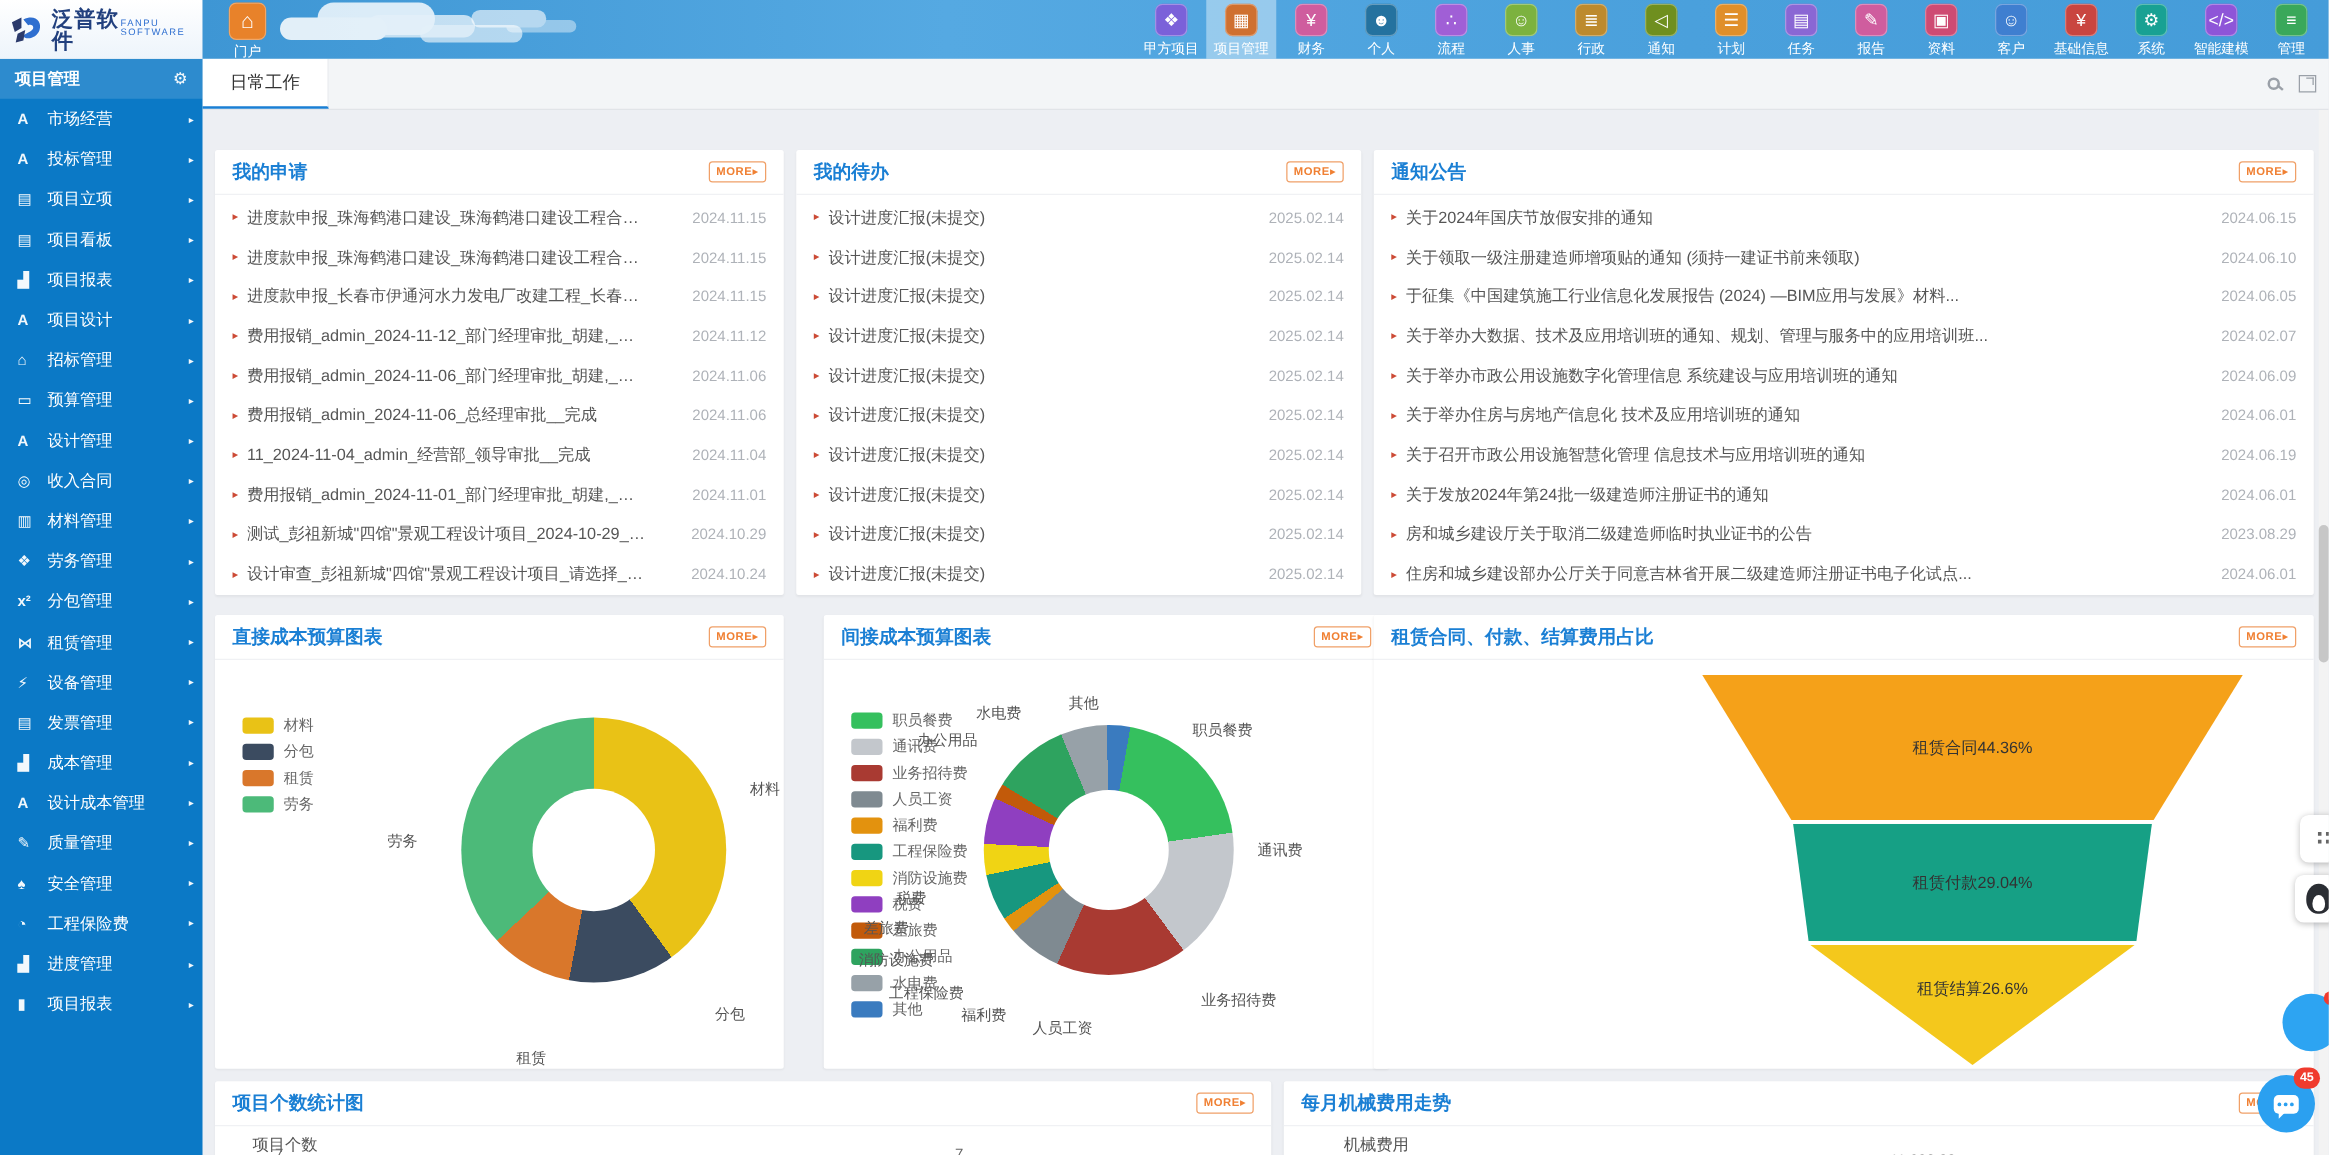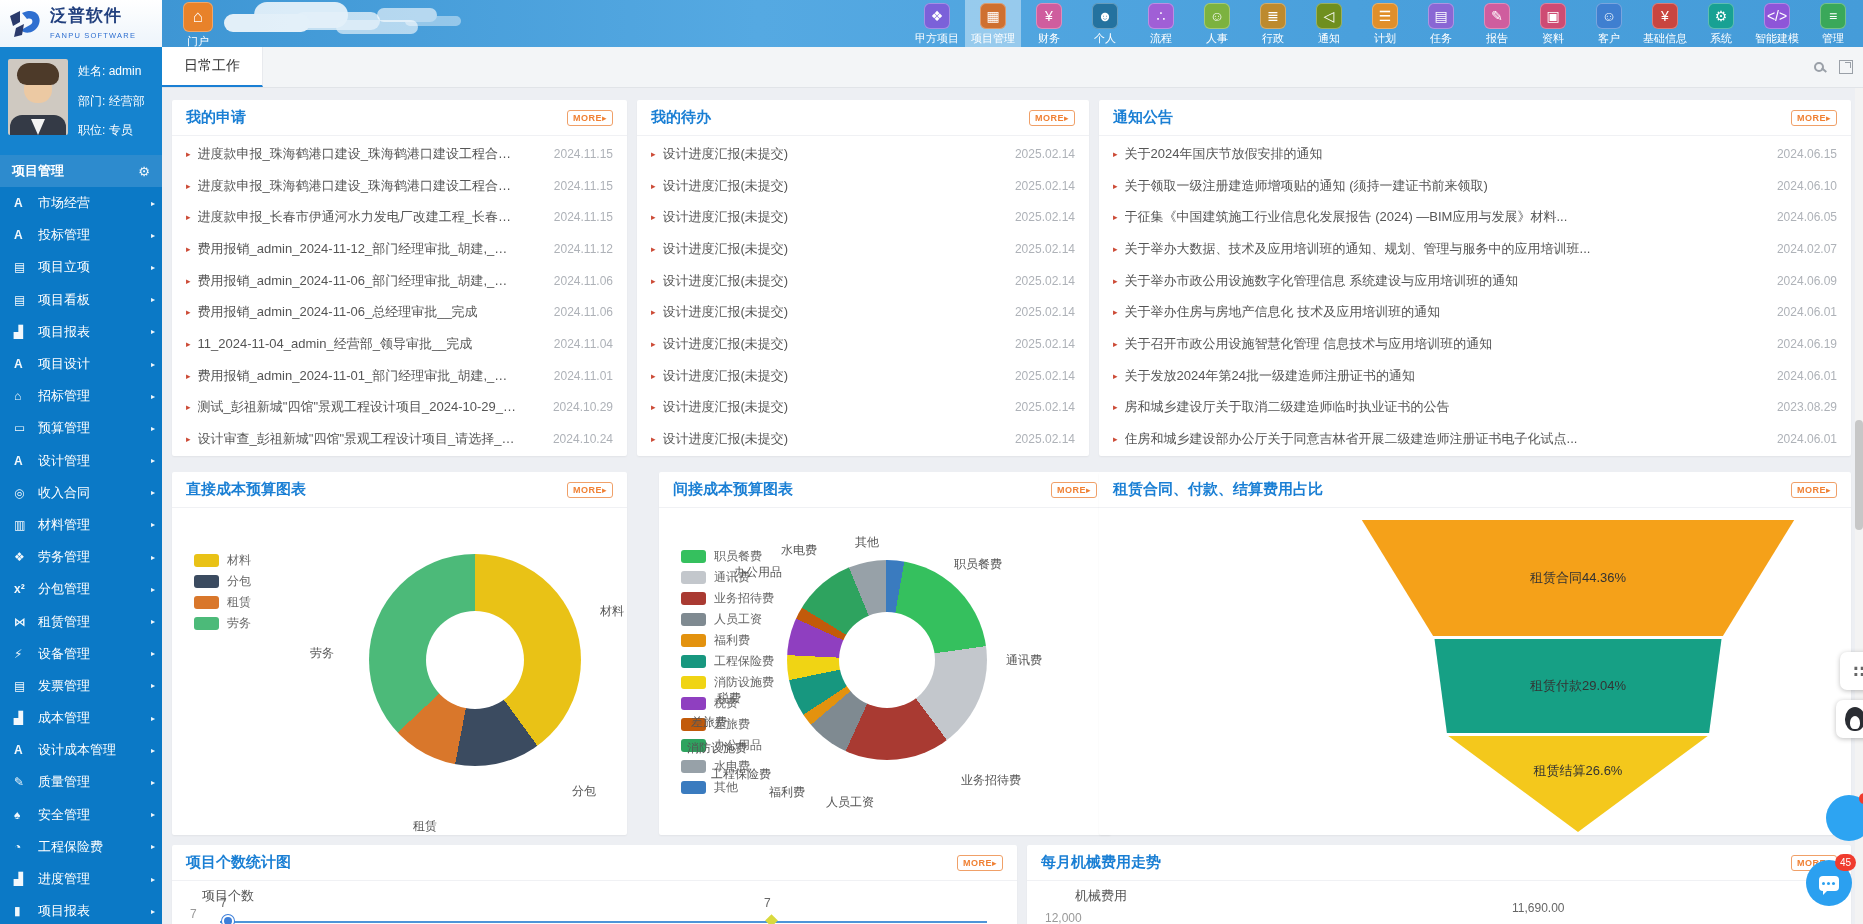--- a/index.html
+++ b/index.html
@@ -3,21 +3,21 @@
 <meta charset="utf-8">
 <style>
   html,body{margin:0;padding:0;}
   body{width:1863px;height:924px;position:relative;overflow:hidden;background:#edeff3;
        font-family:"Liberation Sans","DejaVu Sans",sans-serif;-webkit-font-smoothing:antialiased;}
 
   
   .header{position:absolute;top:0;left:0;width:1863px;height:47px;display:flex;z-index:20;}
   .logo{width:162px;height:47px;background:linear-gradient(#ffffff,#edf4fb);display:flex;align-items:center;
         gap:6px;padding-left:8px;box-sizing:border-box;}
-  .logo-text{display:flex;flex-direction:column;line-height:1;}
+  .logo-text{display:flex;flex-direction:row;line-height:1;}
   .logo-title{font-size:17px;font-weight:bold;color:#22407e;letter-spacing:1px;}
   .logo-sub{font-size:7.5px;color:#2f6fd0;letter-spacing:1.2px;margin-top:8px;}
   .sky{flex:1;position:relative;background:linear-gradient(90deg,#3e96d4,#55a9e2 35%,#4aa0dc 70%,#459cd9);}
   .cloud{position:absolute;left:62px;top:14px;width:86px;height:18px;background:#fff;border-radius:20px;opacity:.85;
          box-shadow:34px -8px 0 4px rgba(255,255,255,.95), 70px -2px 0 0 rgba(255,255,255,.8), 110px 4px 0 -2px rgba(255,255,255,.7);}
   .cloud2{position:absolute;left:215px;top:8px;width:60px;height:14px;background:#fff;border-radius:16px;opacity:.6;
           box-shadow:26px 6px 0 -2px rgba(255,255,255,.7);}
   .portal{position:absolute;left:8px;top:2px;width:56px;height:45px;display:flex;flex-direction:column;
           align-items:center;cursor:pointer;}
   .nav{position:absolute;right:2px;top:0;height:47px;display:flex;}
@@ -54,21 +54,21 @@
        border-right:1px solid #e8eaee;border-bottom:2px solid #1a7fd4;box-sizing:border-box;cursor:pointer;}
   .tab-icons{position:absolute;right:10px;top:13px;display:flex;gap:12px;align-items:center;}
   .ic-key{width:13px;height:13px;position:relative;cursor:pointer;}
   .ic-key::before{content:"";position:absolute;left:0;top:1px;width:6px;height:6px;border:2px solid #9aa0a8;border-radius:50%;}
   .ic-key::after{content:"";position:absolute;left:7px;top:8px;width:6px;height:2px;background:#9aa0a8;transform:rotate(40deg);}
   .ic-exp{width:12px;height:12px;border:1.5px solid #9aa0a8;position:relative;cursor:pointer;}
   .ic-exp::after{content:"";position:absolute;right:1px;top:1px;width:5px;height:5px;border-top:1.5px solid #9aa0a8;border-right:1.5px solid #9aa0a8;}
 
   
   .content{position:absolute;left:162px;top:88px;right:0;bottom:0;background:#edeff3;overflow:hidden;}
-  .panel{position:absolute;background:#fff;border-radius:2px;box-shadow:0 1px 2px rgba(0,0,0,.05);overflow:hidden;}
+  .panel{position:absolute;background:#fff;border-radius:2px;box-shadow:0 1px 2px rgba(0,0,0,.05);overflow:hidden;margin-top:20px;}
   #p-req{left:10px;top:12px;width:455px;height:356px;}
   #p-todo{left:475px;top:12px;width:452px;height:356px;}
   #p-notice{left:937px;top:12px;width:752px;height:356px;}
   #p-d1{left:10px;top:384px;width:455px;height:363px;}
   #p-d2{left:497px;top:384px;width:452px;height:363px;}
   #p-fun{left:937px;top:384px;width:752px;height:363px;}
   #p-proj{left:10px;top:757px;width:845px;height:120px;}
   #p-mach{left:865px;top:757px;width:824px;height:120px;}
 
   .panel-hd{height:36px;display:flex;align-items:center;padding:0 14px;border-bottom:1px solid #f0f1f4;box-sizing:border-box;}
@@ -150,21 +150,21 @@
   .penguin::after{content:"";position:absolute;left:5px;top:9px;width:10px;height:13px;background:#fff;border-radius:50% 50% 40% 40%;}
   #fq3{left:1826px;top:795px;width:46px;height:46px;background:#2da4f2;border-radius:50%;}
   #fq3 .reddot{position:absolute;right:2px;top:-2px;width:11px;height:11px;background:#f03b2e;border-radius:50%;}
   #fq4{left:1806px;top:860px;width:46px;height:46px;background:#2ba0f0;border-radius:50%;
        display:flex;align-items:center;justify-content:center;}
   .bub{width:20px;height:15px;background:#fff;border-radius:4px;position:relative;}
   .bub::before{content:"";position:absolute;left:3px;top:6px;width:3px;height:3px;border-radius:50%;background:#2ba0f0;
                box-shadow:5px 0 0 #2ba0f0,10px 0 0 #2ba0f0;}
   .bub::after{content:"";position:absolute;left:4px;bottom:-4px;border:4px solid transparent;border-top-color:#fff;border-left-color:#fff;}
   .badge{position:absolute;right:-4px;top:-6px;min-width:17px;height:17px;background:#f03b2e;color:#fff;border-radius:9px;
-         font-size:10px;font-weight:normal;display:flex;align-items:center;justify-content:center;padding:0 2px;}
+         font-size:10px;font-weight:bold;display:flex;align-items:center;justify-content:center;padding:0 2px;}
 </style>
 </head>
 <body>
 
 <div class="header">
   <div class="logo">
     <svg width="36" height="32" viewBox="0 0 36 32">
       <polygon points="2,8 12,3 12,14 5,18" fill="#2b3a6b"></polygon>
       <path d="M14 5 C26 -1 34 7 31 16 C28 25 17 27 13 22 L22 17 C26 15 25 9 19 11 Z" fill="#2f6fd0"></path>
       <polygon points="8,20 16,16 14,27 6,29" fill="#2b3a6b"></polygon>
@@ -301,33 +301,20 @@
           <span class="nav-ic" style="background: rgb(58, 168, 90);">
             <span>≡</span>
           </span>
           <span class="nav-lb">管理</span>
         </div>
       </div>
   </div>
 </div>
 
 <div class="sidebar">
-  <div class="user">
-    <div class="avatar">
-      <div class="av-face"></div>
-      <div class="av-hair"></div>
-      <div class="av-body"></div>
-      <div class="av-shirt"></div>
-    </div>
-    <div class="uinfo">
-      <span>姓名: admin</span>
-      <span>部门: 经营部</span>
-      <span>职位: 专员</span>
-    </div>
-  </div>
   <div class="sec-hd">
     <span>项目管理</span>
     <span class="sec-gear">⚙</span>
   </div>
   <div class="menu">
 
       <div class="menu-item">
         <span class="mi-ic">A</span>
         <span class="mi-lb">市场经营</span>
         <span class="mi-arrow">▸</span>

